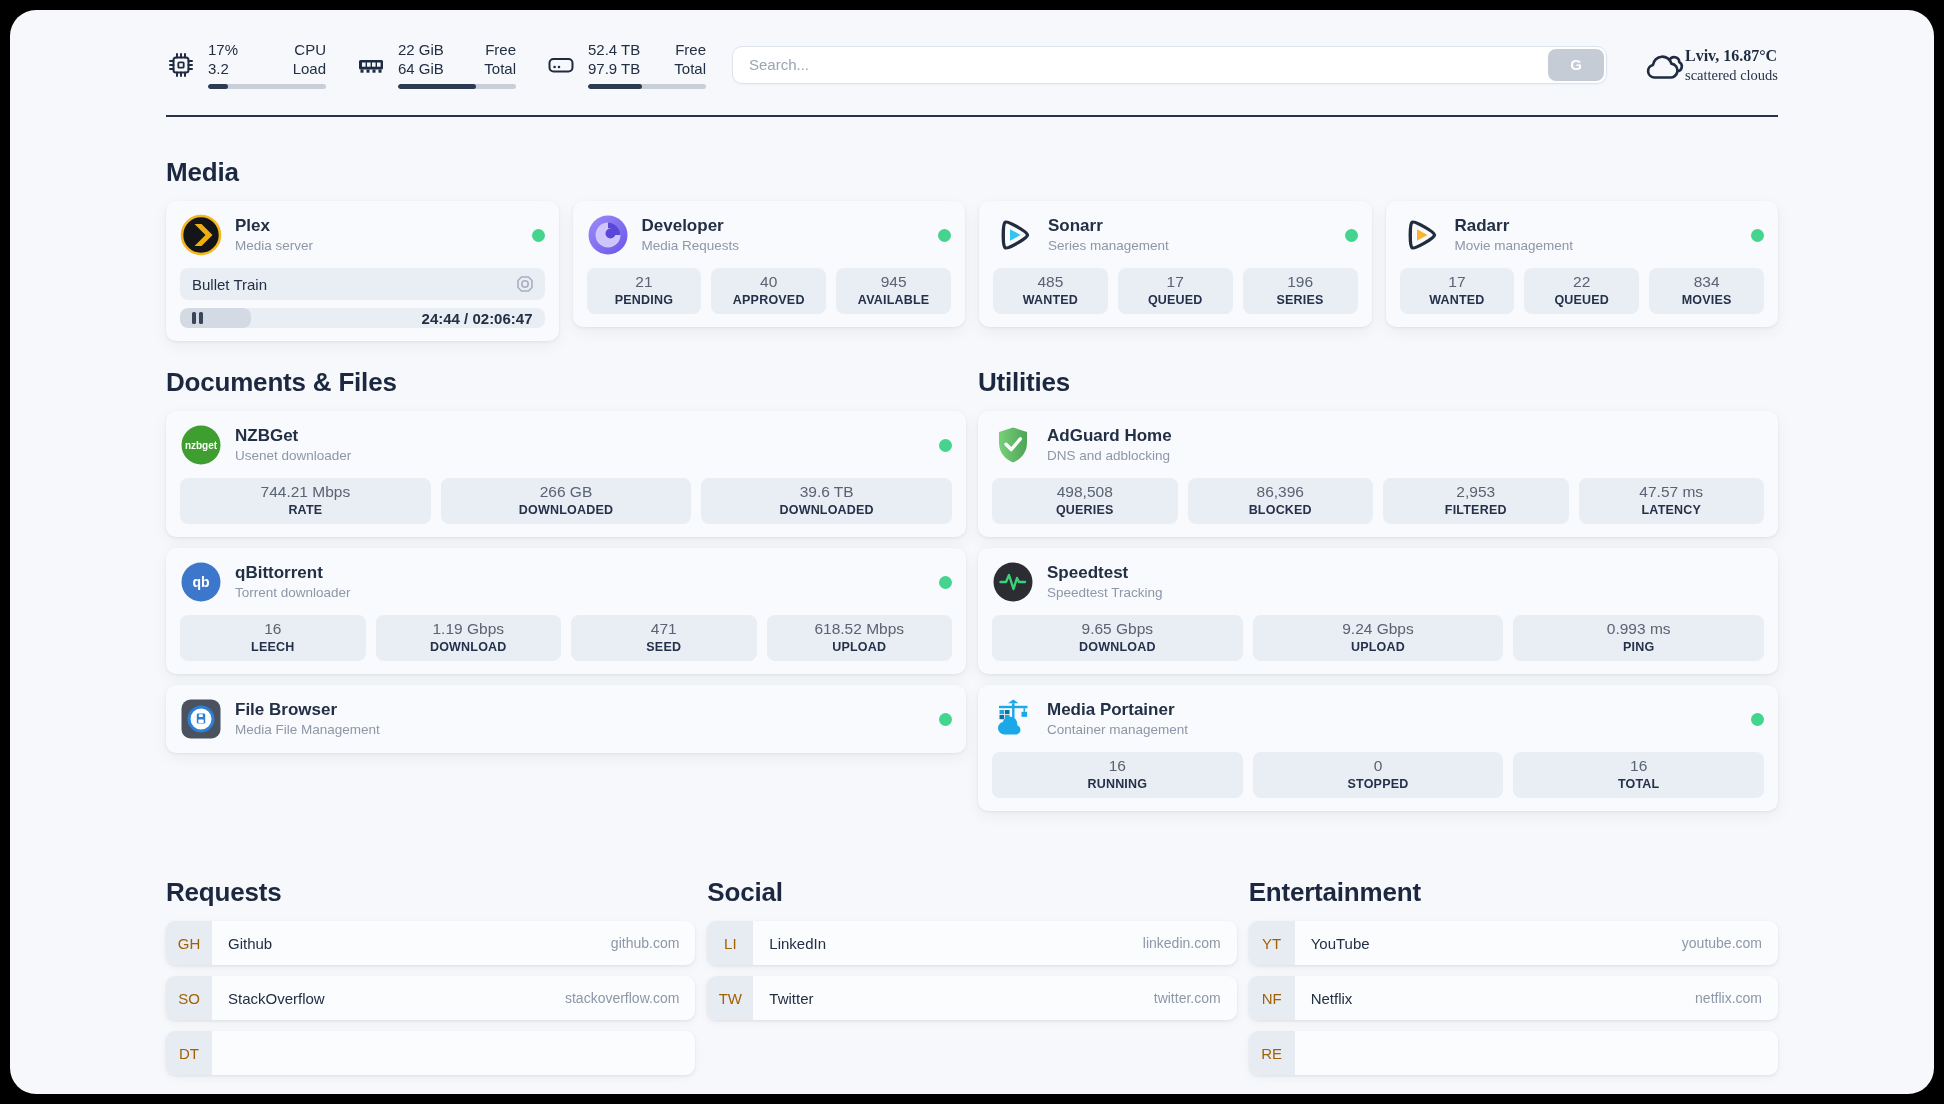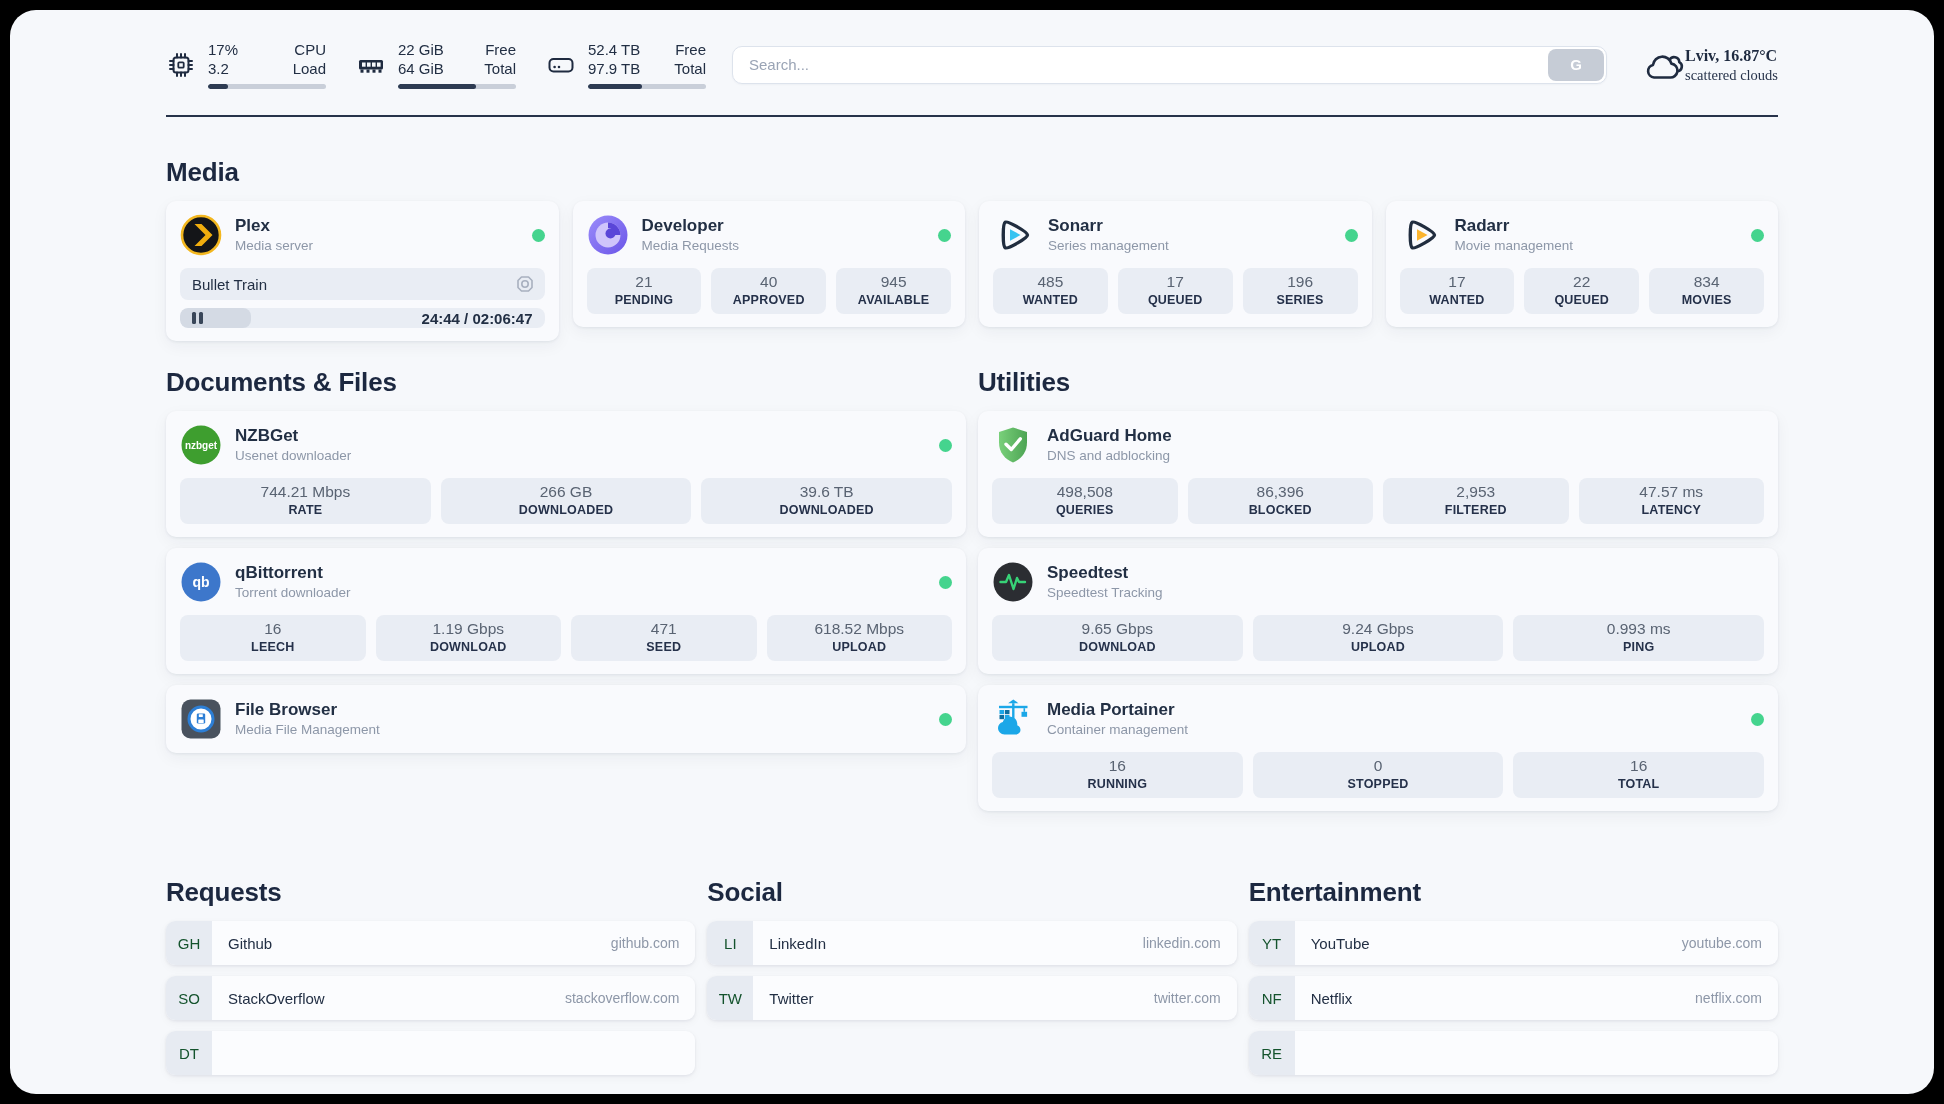--- a/index.html
+++ b/index.html
@@ -67,21 +67,21 @@
   .pause-btn { position:relative; margin-left:12px; display:flex; gap:3.5px; background:none; border:none; cursor:pointer; padding:0; }
   .pause-btn i { display:block; width:3.5px; height:12px; border-radius:1.5px; background:#394659; }
   .media-time { position:relative; margin-left:auto; margin-right:12px; font-size:15px; font-weight:600; color:#222f44; }
   
   .bookmarks { margin-top:66px; display:grid; grid-template-columns:repeat(3,1fr); gap:12px; align-items:start; }
   .bm-rows { margin-top:14px; display:flex; flex-direction:column; gap:11px; }
   .bm-row {
     display:flex; align-items:stretch; height:44px; border-radius:9px; overflow:hidden;
     background:#fbfcfe; box-shadow:0 1px 3px rgba(20,30,60,.08), 0 3px 10px rgba(20,30,60,.04); cursor:pointer;
   }
-  .bm-abbr { width:46px; background:#e7ebf2; display:flex; align-items:center; justify-content:center; font-size:15px; font-weight:500; color:#14532d; }
+  .bm-abbr { width:46px; background:#e7ebf2; display:flex; align-items:center; justify-content:center; font-size:15px; font-weight:500; color:#a16207; }
   .bm-name { margin-left:16px; align-self:center; font-size:15px; font-weight:500; color:#222f44;text-align:right; }
   .bm-url { margin-left:auto; margin-right:16px; align-self:center; font-size:14px; color:#8d97a8; }
 </style>
 </head>
 <body>
 
 <div class="page">
 
   <div class="topbar">
     <div class="resources">

